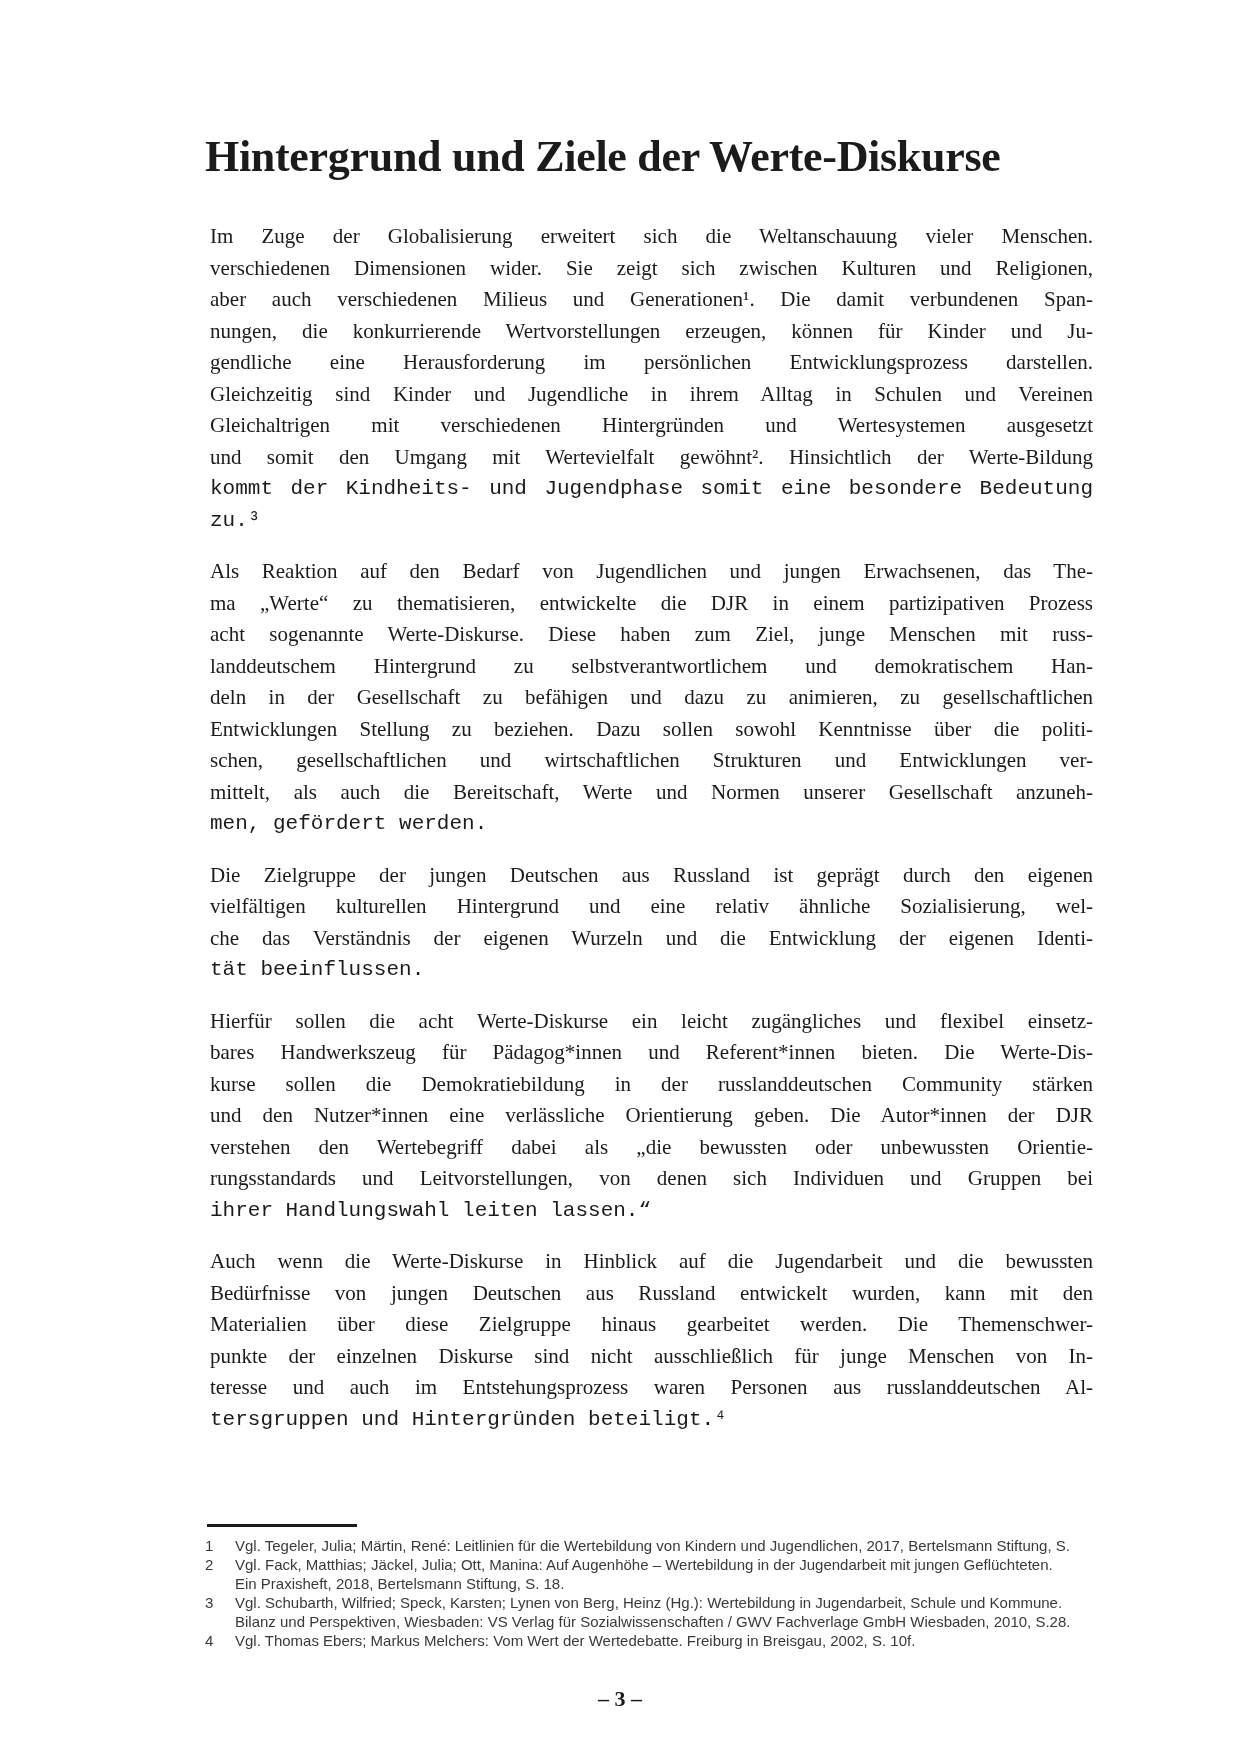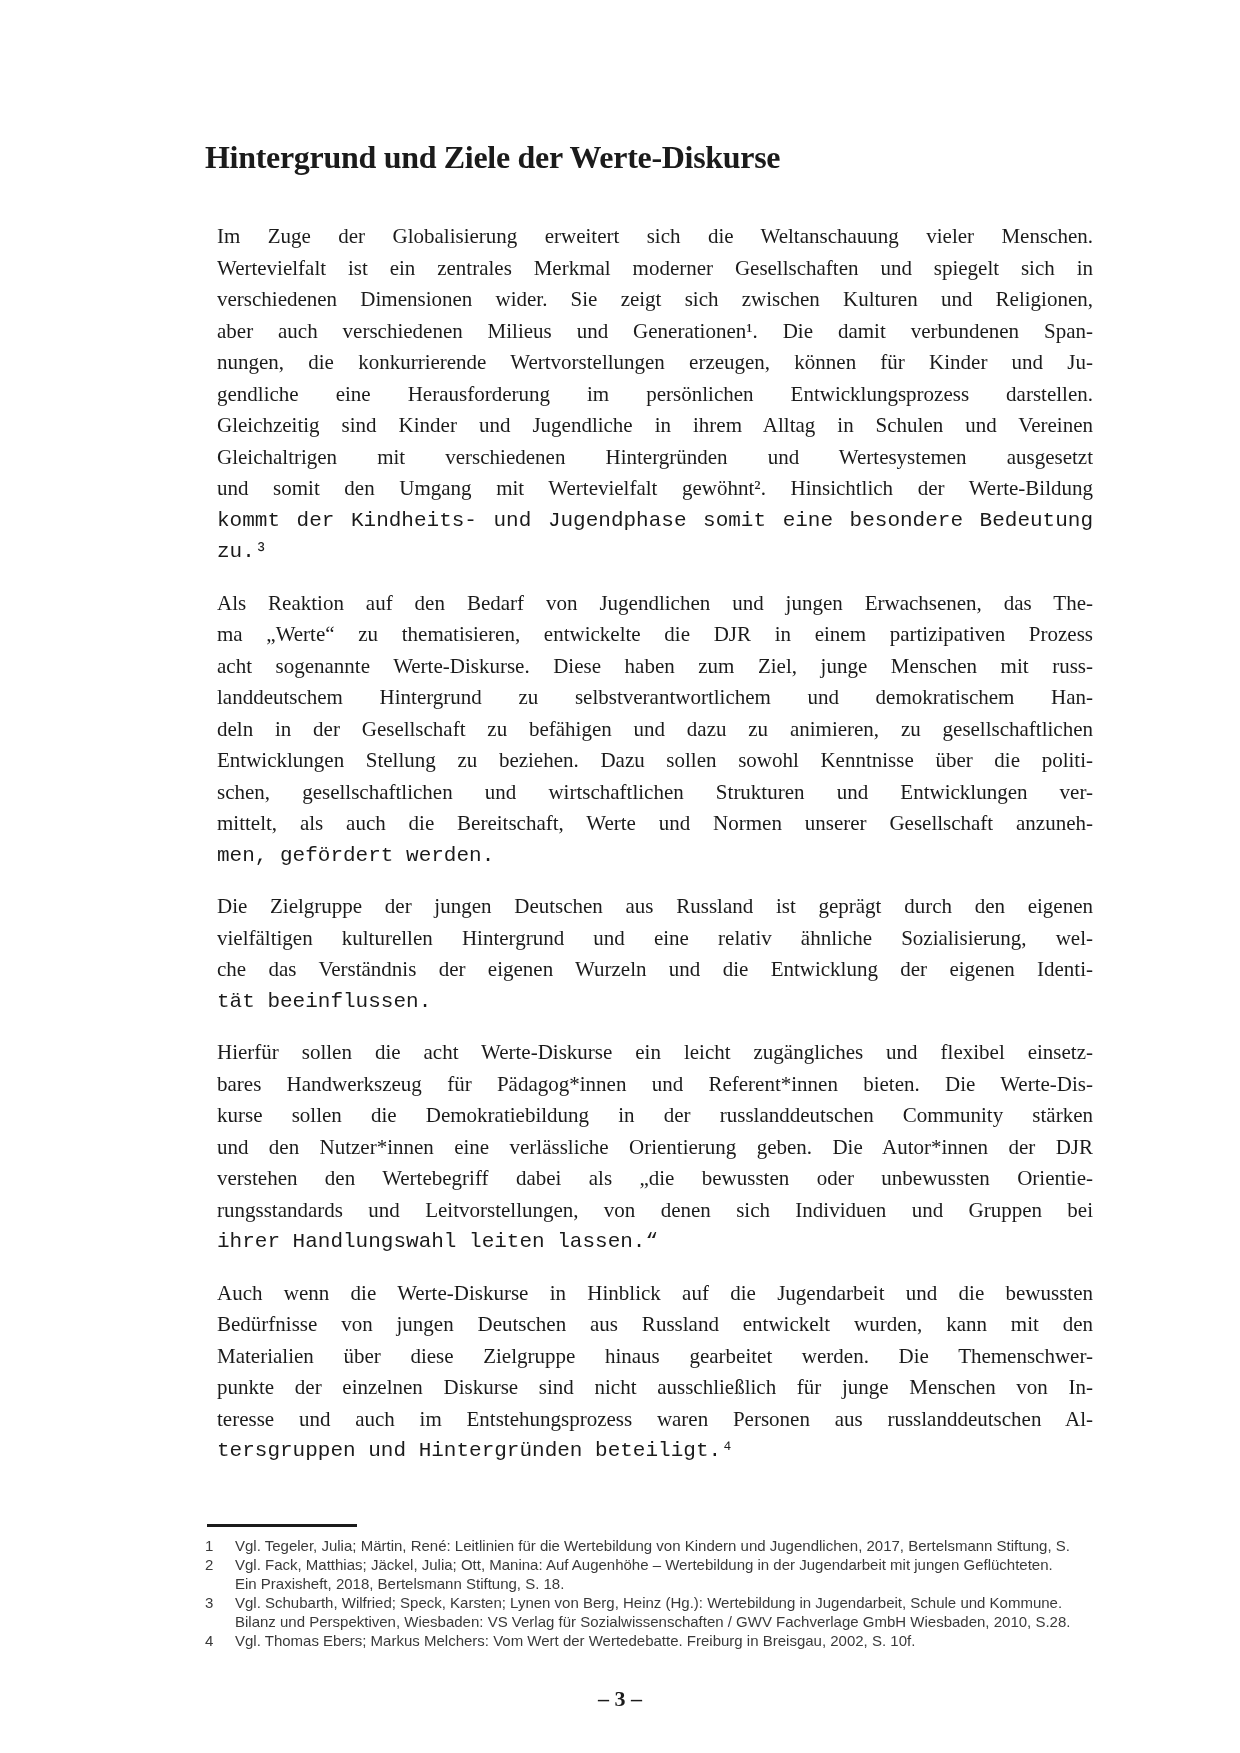--- a/index.html
+++ b/index.html
@@ -12,31 +12,31 @@
     font-family: "Liberation Serif", "DejaVu Serif", serif;
     color: #1b1b1b;
   }
   .content {
     position: absolute;
     left: 205px;
     top: 133px;
     width: 888px;
   }
   .headline {
-    font-size: 32px;
+    font-size: 44px;
     line-height: 48px;
     font-weight: 700;
     letter-spacing: -0.3px;
     margin: 0 0 40px 0;
     white-space: nowrap;
   }
   .para {
     font-size: 21px;
     line-height: 31.5px;
-    margin: 0 0 20px 12px;
+    margin: 0 0 20px 5px;
   }
   .pline {
     text-align: justify;
     text-align-last: justify;
   }
   .pline:last-child {
     text-align-last: left;
     font-family: Liberation Mono, monospace;
   }
   .footnotes {
@@ -78,21 +78,20 @@
 </style>
 </head>
 <body>
 
 <div class="page">
   <div class="content">
     <h1 class="headline">Hintergrund und Ziele der Werte-Diskurse</h1>
     <div id="paragraphs">
         <div class="para">
           <div class="pline">Im Zuge der Globalisierung erweitert sich die Weltanschauung vieler Menschen.</div>
-          <div class="pline">Wertevielfalt ist ein zentrales Merkmal moderner Gesellschaften und spiegelt sich in</div>
           <div class="pline">verschiedenen Dimensionen wider. Sie zeigt sich zwischen Kulturen und Religionen,</div>
           <div class="pline">aber auch verschiedenen Milieus und Generationen¹. Die damit verbundenen Span-</div>
           <div class="pline">nungen, die konkurrierende Wertvorstellungen erzeugen, können für Kinder und Ju-</div>
           <div class="pline">gendliche eine Herausforderung im persönlichen Entwicklungsprozess darstellen.</div>
           <div class="pline">Gleichzeitig sind Kinder und Jugendliche in ihrem Alltag in Schulen und Vereinen</div>
           <div class="pline">Gleichaltrigen mit verschiedenen Hintergründen und Wertesystemen ausgesetzt</div>
           <div class="pline">und somit den Umgang mit Wertevielfalt gewöhnt². Hinsichtlich der Werte-Bildung</div>
           <div class="pline">kommt der Kindheits- und Jugendphase somit eine besondere Bedeutung zu.³</div>
         </div>
         <div class="para">

